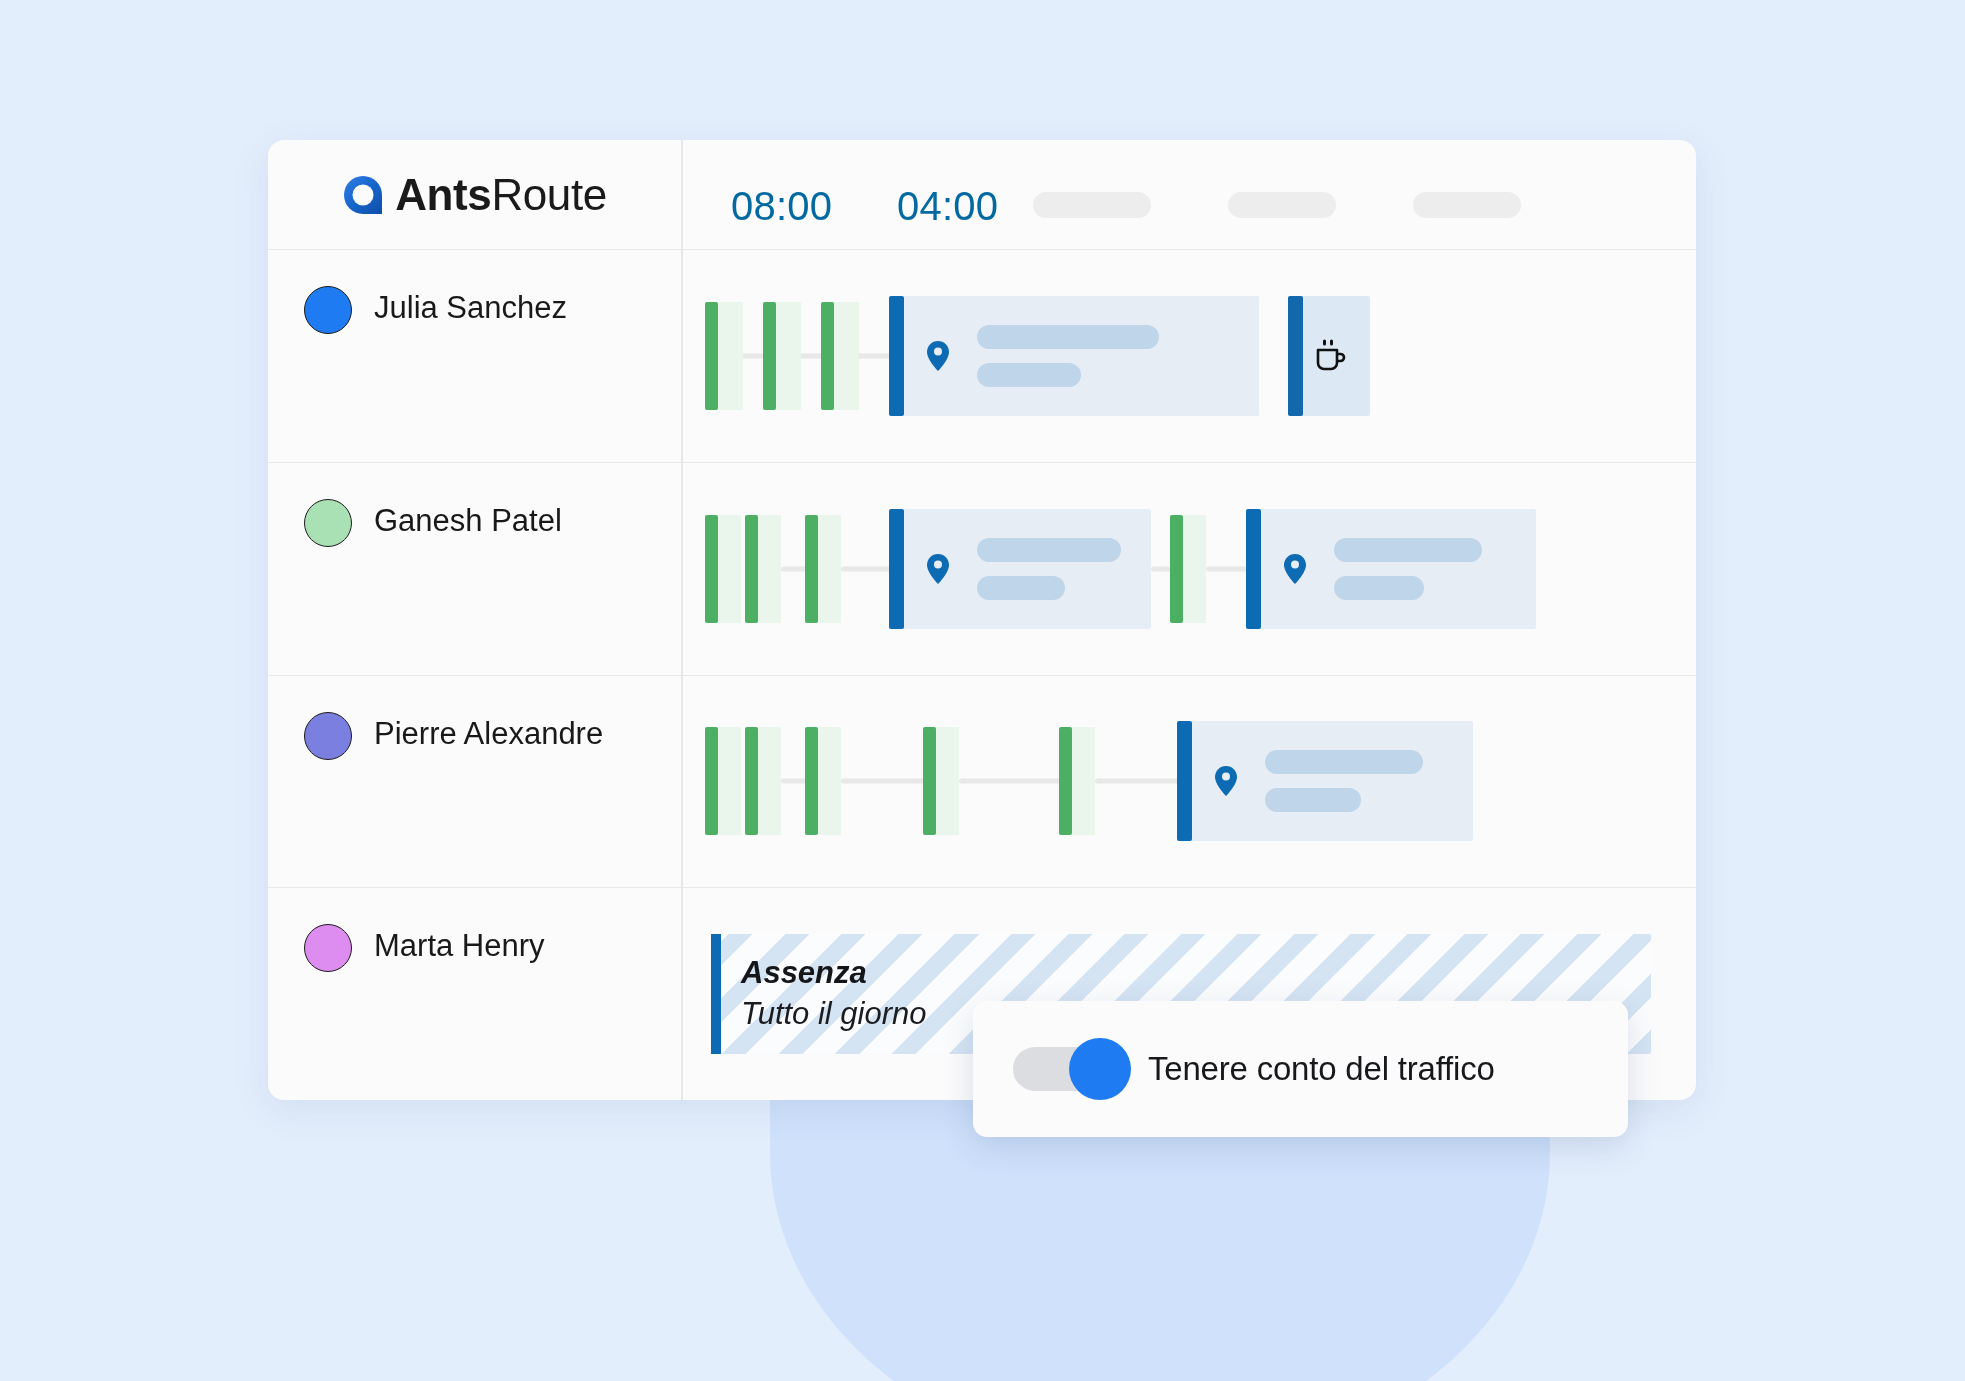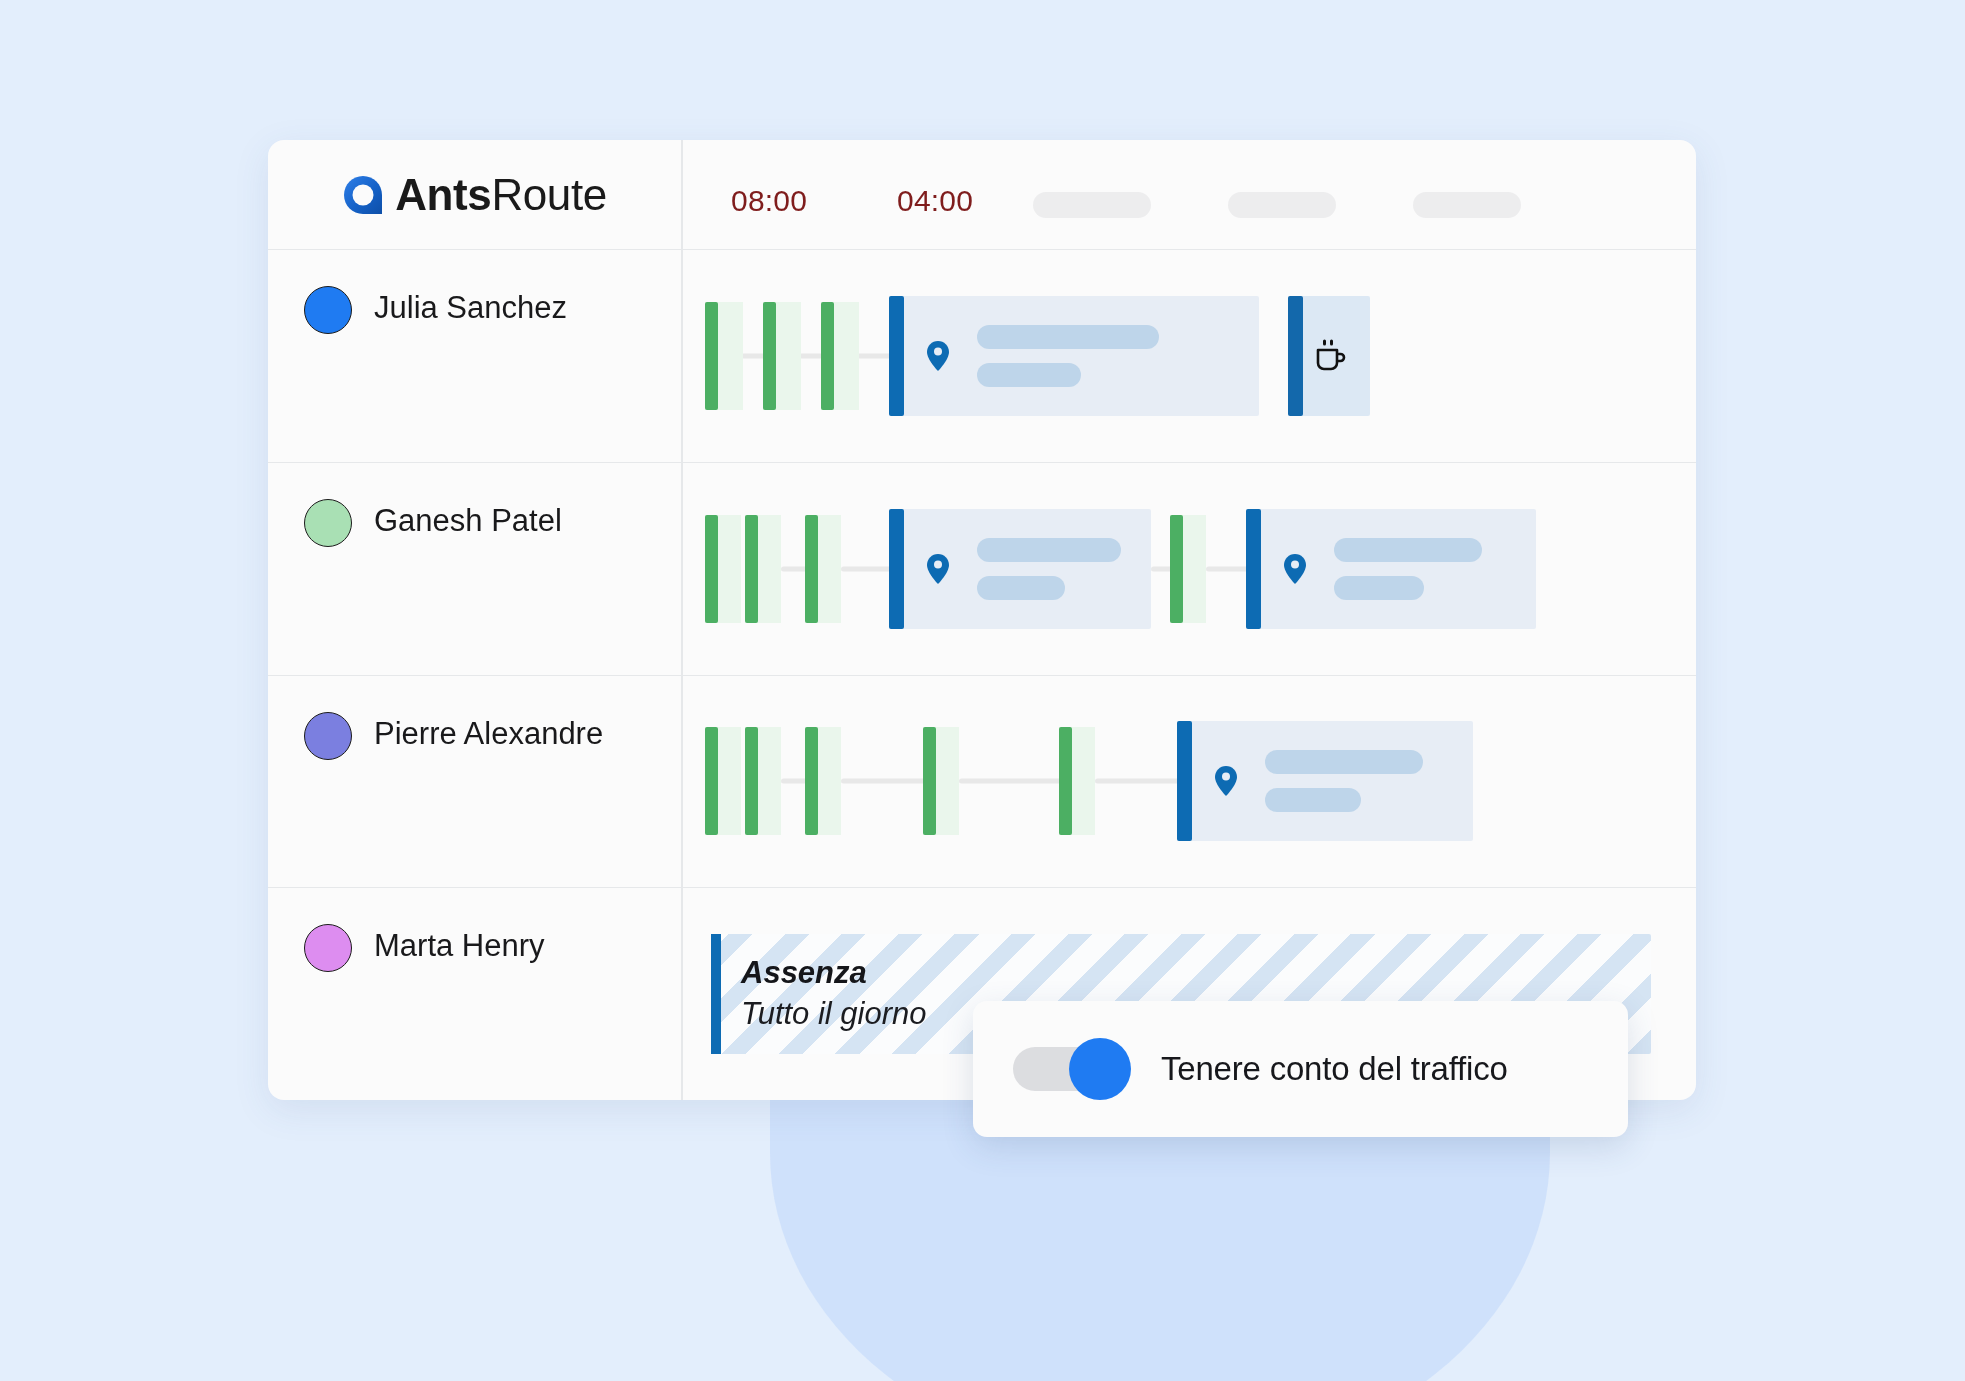--- a/index.html
+++ b/index.html
@@ -113,22 +113,22 @@
   .tl-header {
     height: 110px;
     flex: 0 0 110px;
     border-bottom: 1px solid #e6e8ea;
     position: relative;
   }
 
   .tl-time {
     position: absolute;
     top: 44px;
-    font-size: 30px;
-    color: #7f1d1d;
+    font-size: 40px;
+    color: #0369a1;
     letter-spacing: 0.2px;
   }
 
   .tl-pill {
     position: absolute;
     top: 52px;
     height: 26px;
     border-radius: 13px;
     background: #ededee;
   }
@@ -273,21 +273,21 @@
     left: 973px;
     top: 1001px;
     width: 655px;
     height: 136px;
     background: #fbfbfb;
     border-radius: 14px;
     box-shadow: 0 10px 32px rgba(50, 80, 130, 0.16);
     display: flex;
     align-items: center;
     padding-left: 40px;
-    gap: 30px;
+    gap: 17px;
   }
 
   .toggle {
     position: relative;
     width: 118px;
     height: 62px;
     flex: 0 0 118px;
   }
   .toggle-track {
     position: absolute;

